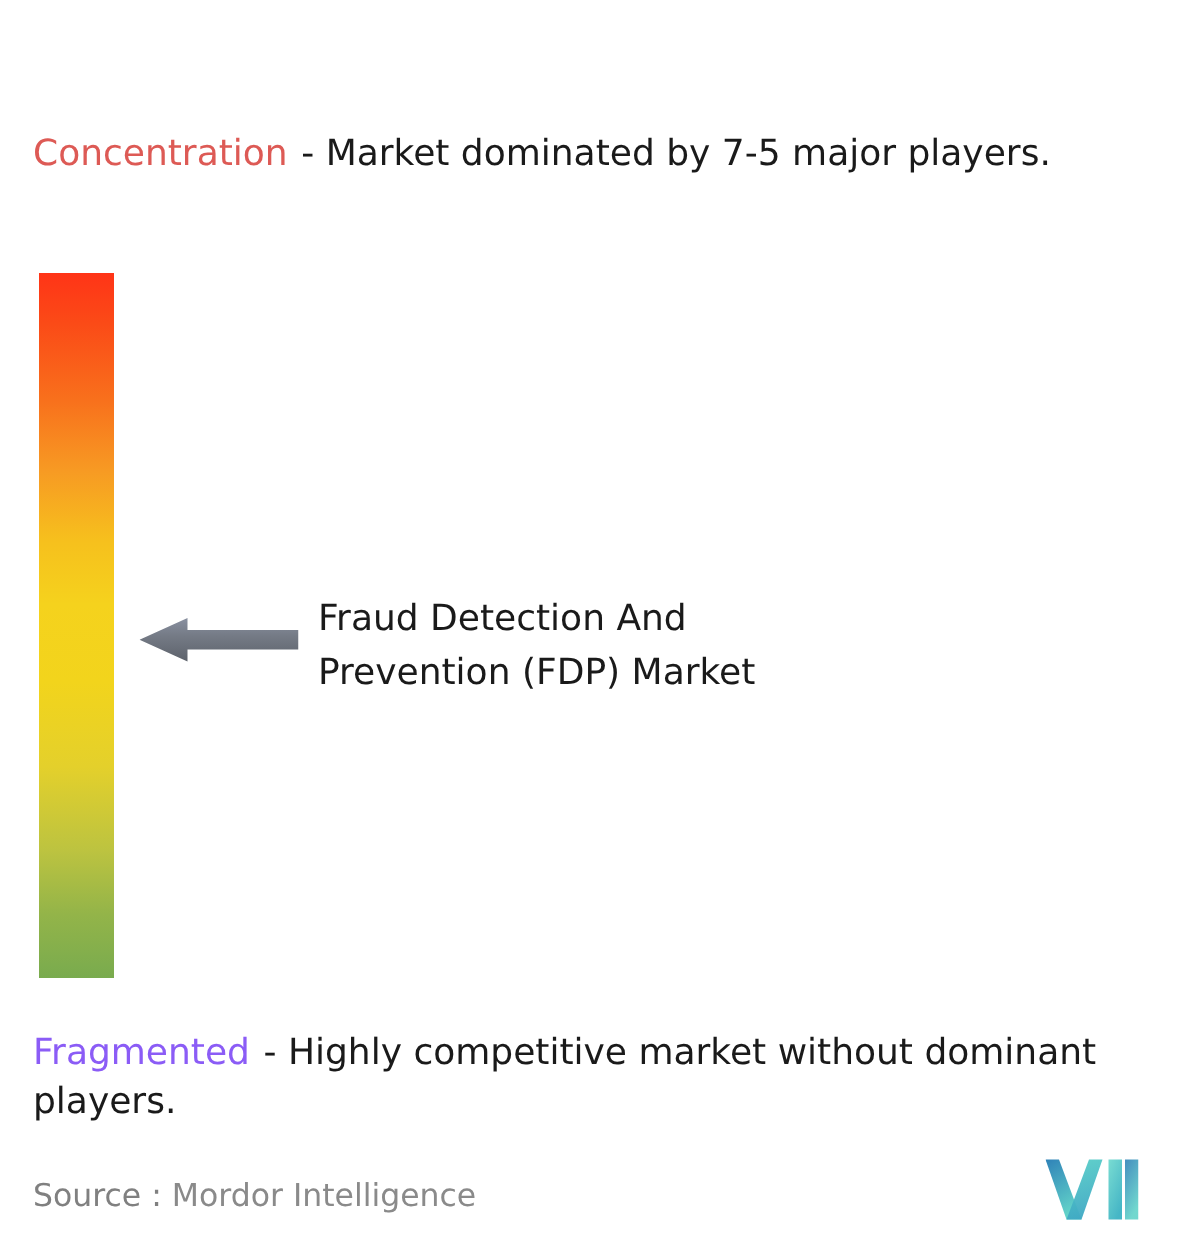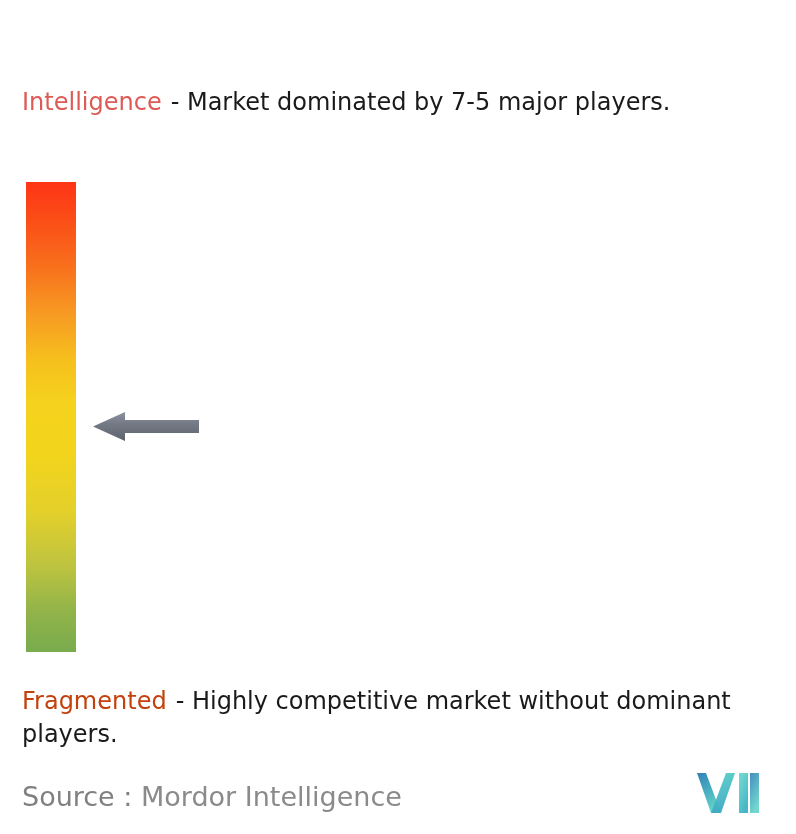--- a/index.html
+++ b/index.html
@@ -57,21 +57,21 @@
   .legend-bottom {
     position: absolute;
     left: 22px;
     top: 685px;
     width: 760px;
     font-size: 24px;
     line-height: 33px;
     color: #1a1a1a;
   }
   .kw-fragmented {
-    color: #c2410c;
+    color: #8b5cf6;
   }
 
   
   .scale-bar {
     position: absolute;
     left: 26px;
     top: 182px;
     width: 50px;
     height: 470px;
     background: linear-gradient(
@@ -108,21 +108,21 @@
     font-size: 24px;
     line-height: 36px;
     color: #1a1a1a;
   }
 
   
   .source {
     position: absolute;
     left: 22px;
     top: 783px;
-    font-size: 27px;
+    font-size: 21px;
     line-height: 28px;
     color: #808080;
     white-space: nowrap;
   }
   .source .src-label { color: #808080; }
   .source .src-value { color: #8a8a8a; }
 
   .logo {
     position: absolute;
     left: 697px;
@@ -131,39 +131,43 @@
     height: 44px;
   }
 </style>
 </head>
 <body>
 
 <div class="page">
 
 
   <div class="legend-top">
-    <span class="kw-consolidated">Intelligence</span><span class="gap"></span><span>-</span>
+    <span class="kw-consolidated">Concentration</span><span class="gap"></span><span>-</span>
     <span>Market dominated by 7-5 major players.</span>
   </div>
 
   <div class="scale-bar"></div>
 
   <div class="pointer">
     <svg width="106" height="31" viewBox="0 0 106 31" xmlns="http://www.w3.org/2000/svg">
       <defs>
         <linearGradient id="arrowGrad" x1="0" y1="0" x2="0" y2="1">
           <stop offset="0%" stop-color="#8990a0"></stop>
           <stop offset="40%" stop-color="#757b86"></stop>
           <stop offset="100%" stop-color="#5d626b"></stop>
         </linearGradient>
       </defs>
       <path d="M0,15.5 L32,1 L32,9 L106,9 L106,22 L32,22 L32,30 Z" fill="url(#arrowGrad)"></path>
     </svg>
   </div>
 
+  <div class="pointer-label">
+    <div>Fraud Detection And</div>
+    <div>Prevention (FDP) Market</div>
+  </div>
 
   <div class="legend-bottom">
     <span class="kw-fragmented">Fragmented</span><span class="gap"></span><span>-</span>
     <span>Highly competitive market without dominant players.</span>
   </div>
 
   <div class="source">
     <span class="src-label">Source :</span>
     <span class="src-value">Mordor Intelligence</span>
   </div>

